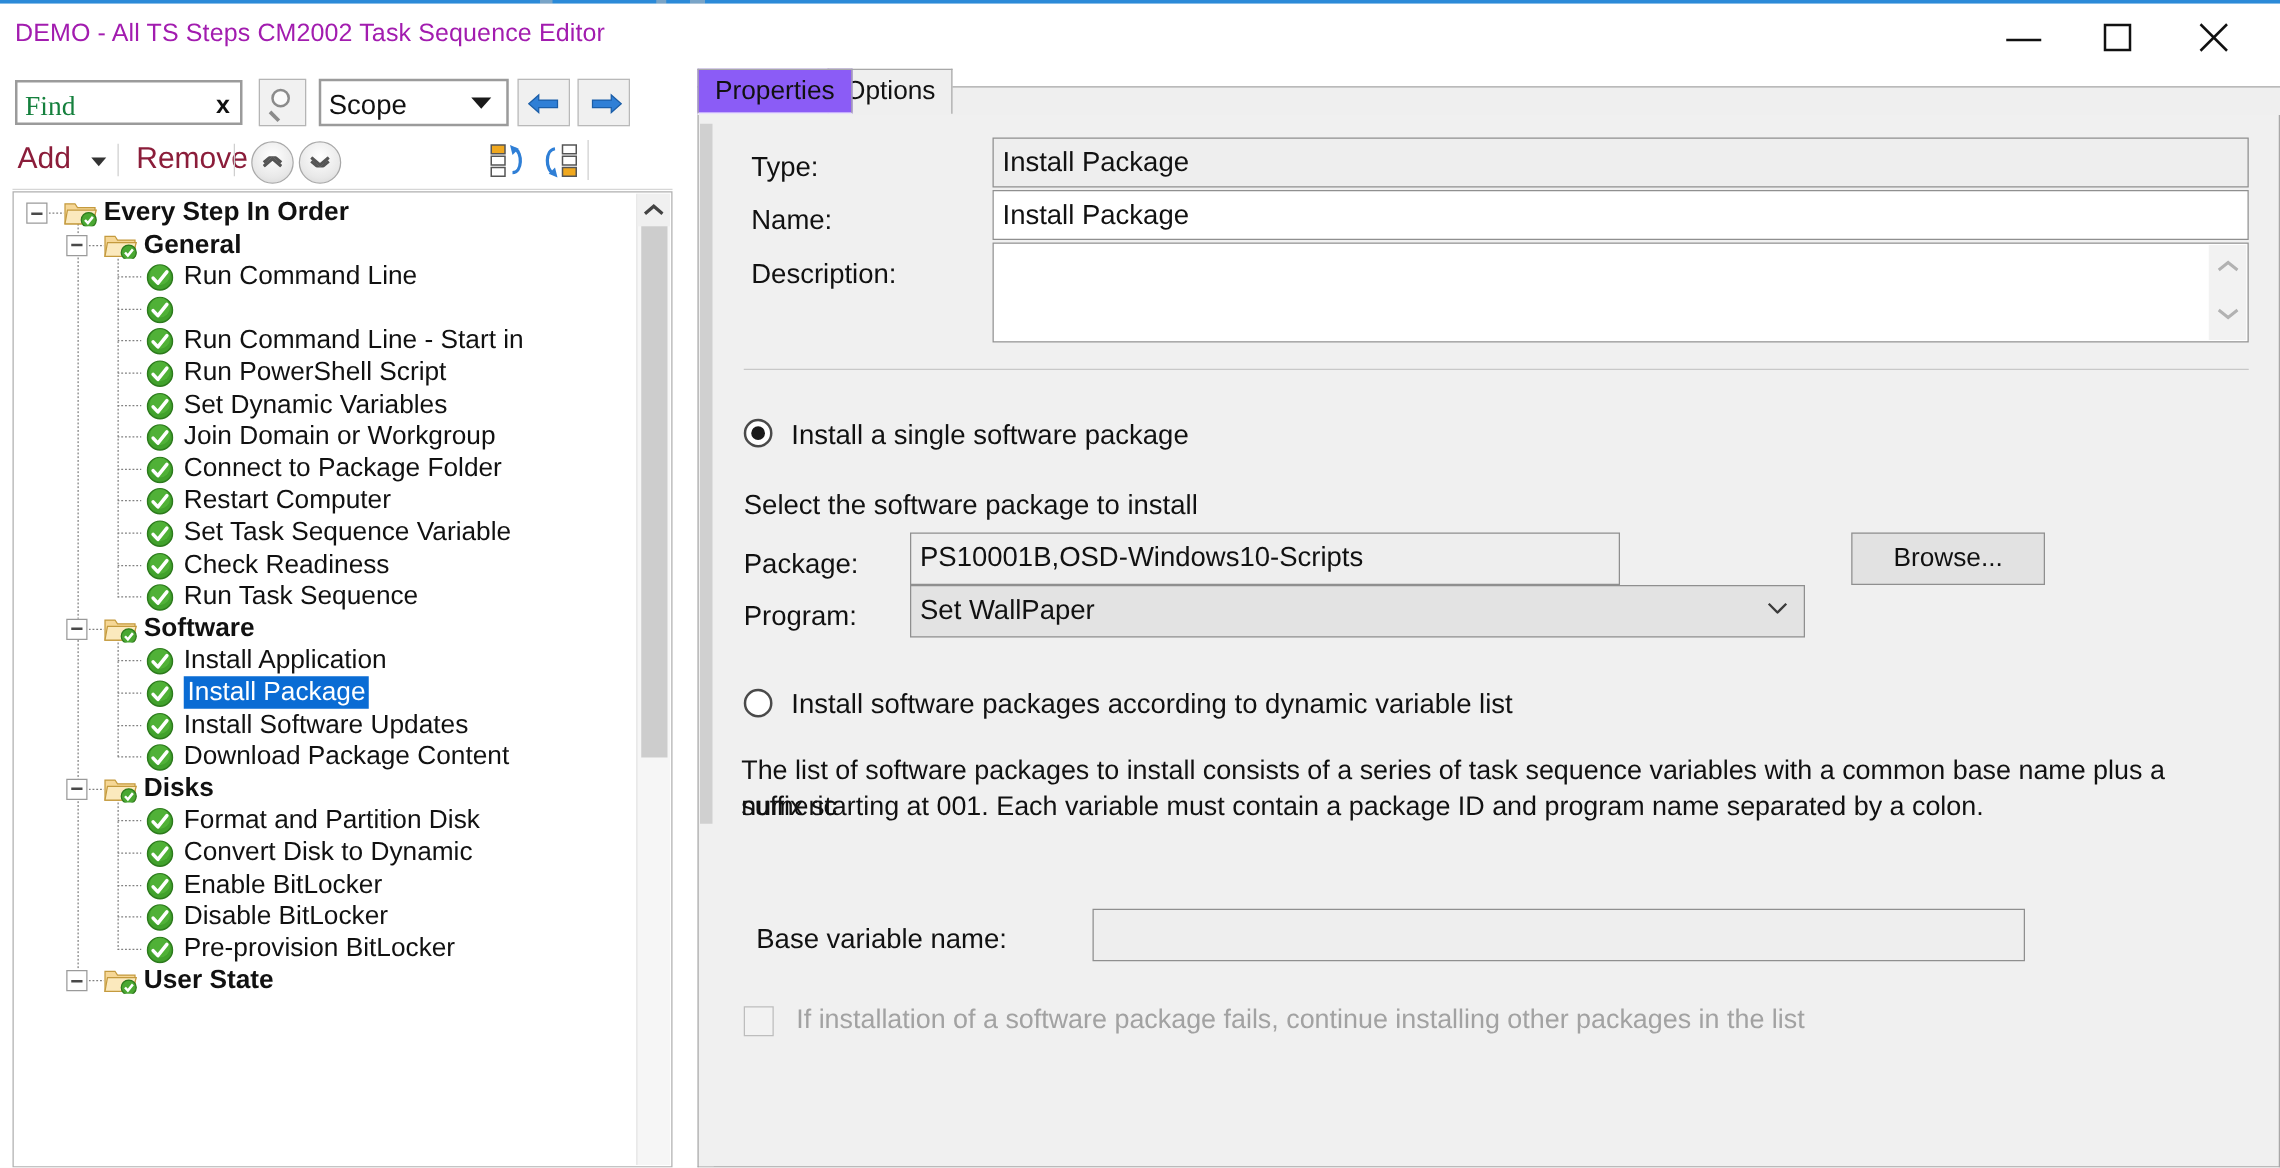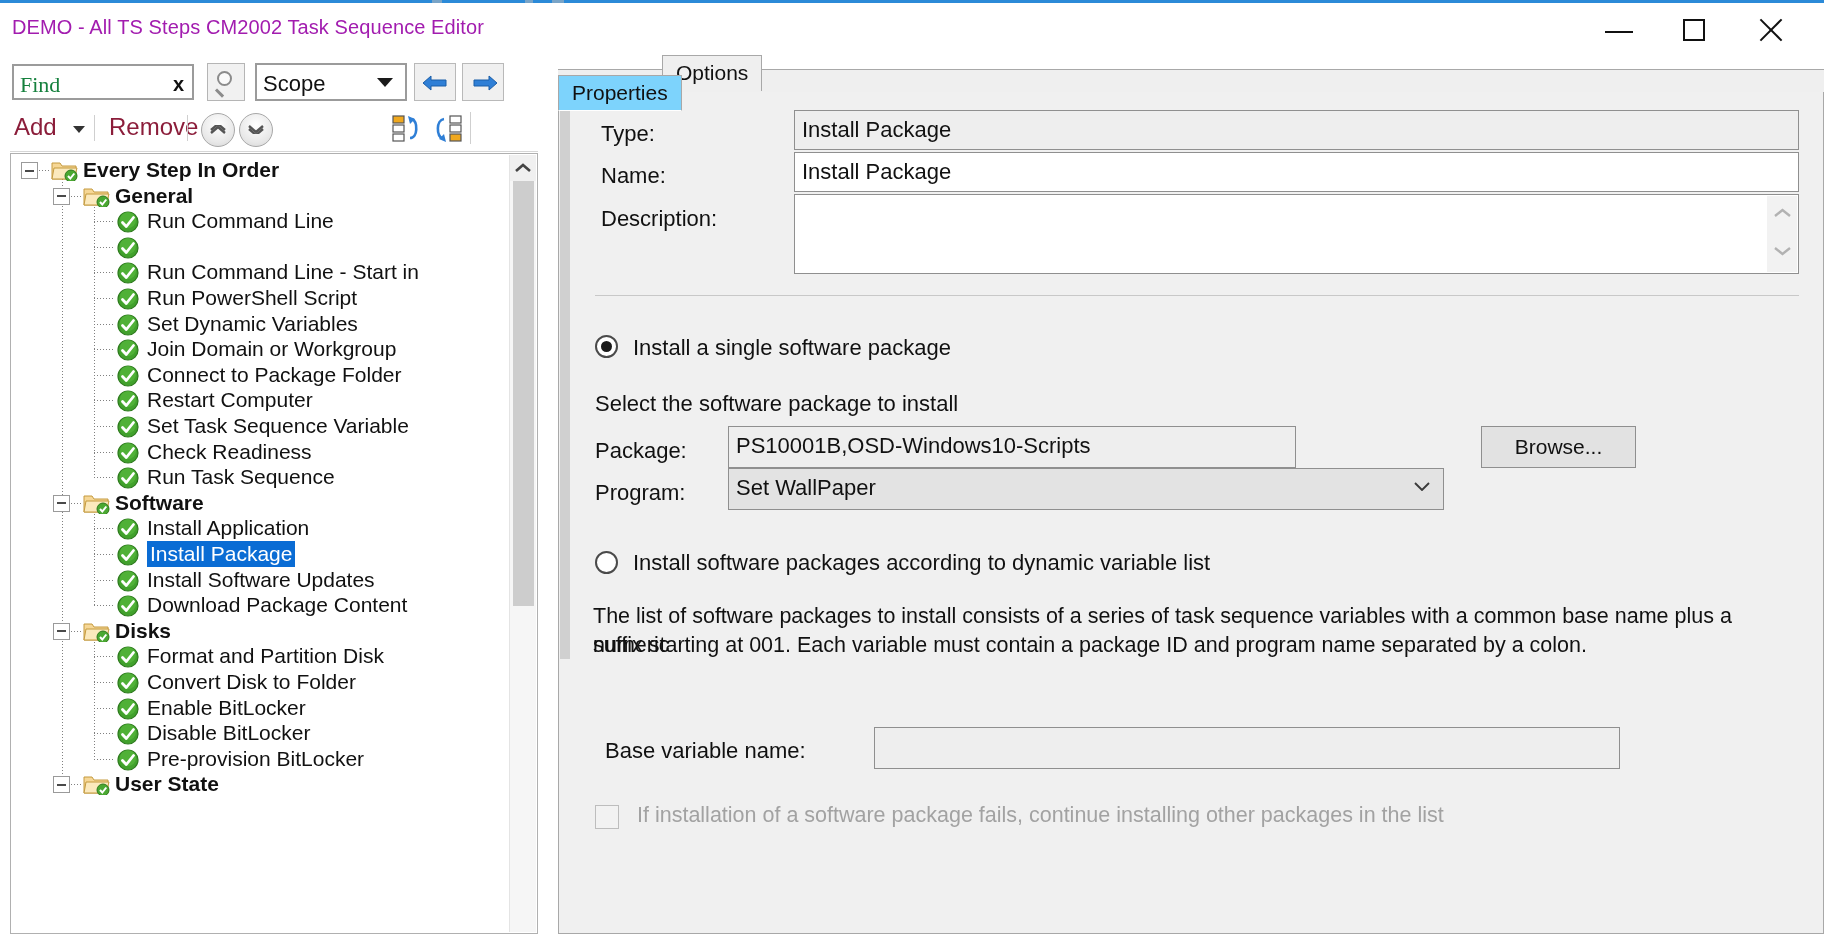--- a/index.html
+++ b/index.html
@@ -196,21 +196,21 @@
     background:#ffffff;
   }
   .tabstrip {
     position:absolute; left:10px; top:0px; width:1266px; height:36px;
   }
   .tab {
     position:absolute; top:0px; height:36px; box-sizing:border-box;
     border:1px solid #a8a8a8; border-bottom:none;
     font-size:21px; color:#111; padding:5px 13px 0 13px;
   }
-  .tab-active { background:#7dd3fc; left:0px; z-index:3; border-bottom:1px solid #fff;margin-top:20px; }
+  .tab-active { background:#8b5cf6; left:0px; z-index:3; border-bottom:1px solid #fff; }
   .tab-inactive { background:#efefef; left:104px; z-index:2; }
   .tabstrip-bg {
     position:absolute; left:0px; top:14px; width:1266px; height:22px;
     background:#efefef; border-top:1px solid #a8a8a8; z-index:1;
   }
   .panel {
     position:absolute; left:10px; top:36px; width:1266px; height:843px;
     background:#f0f0f0; border:1px solid #a8a8a8; border-top:none;
     box-sizing:border-box; overflow:hidden;
   }
@@ -562,21 +562,21 @@
             </svg>
             <span class="tlabel" style="left: 136px;">Format and Partition Disk</span>
           </div>
           <div class="trow" style="top: 515px;">
             <div class="dotline-h" style="left: 83px; width: 19px;"></div>
             <svg class="check-ico" viewBox="0 0 22 22" style="left: 106px;">
               <circle cx="11" cy="11" r="10" fill="#41a12c" stroke="#2c7a1c" stroke-width="1.2"></circle>
               <circle cx="11" cy="9" r="8" fill="#5cc042" opacity="0.55"></circle>
               <path d="M5.5,11.5 L9.3,15.5 L16.5,6.5" stroke="#ffffff" stroke-width="2.8" fill="none" stroke-linecap="round" stroke-linejoin="round"></path>
             </svg>
-            <span class="tlabel" style="left: 136px;">Convert Disk to Folder</span>
+            <span class="tlabel" style="left: 136px;">Convert Disk to Dynamic</span>
           </div>
           <div class="trow" style="top: 540.6px;">
             <div class="dotline-h" style="left: 83px; width: 19px;"></div>
             <svg class="check-ico" viewBox="0 0 22 22" style="left: 106px;">
               <circle cx="11" cy="11" r="10" fill="#41a12c" stroke="#2c7a1c" stroke-width="1.2"></circle>
               <circle cx="11" cy="9" r="8" fill="#5cc042" opacity="0.55"></circle>
               <path d="M5.5,11.5 L9.3,15.5 L16.5,6.5" stroke="#ffffff" stroke-width="2.8" fill="none" stroke-linecap="round" stroke-linejoin="round"></path>
             </svg>
             <span class="tlabel" style="left: 136px;">Enable BitLocker</span>
           </div>

